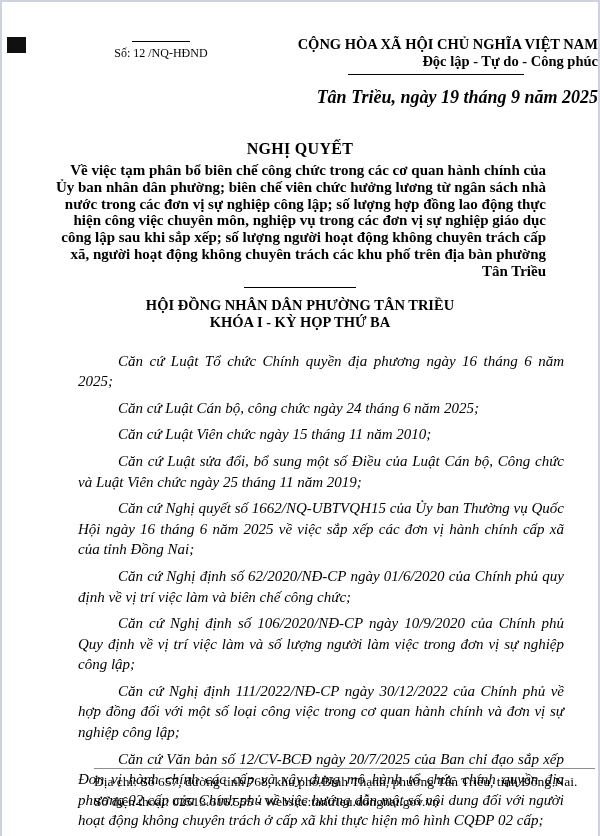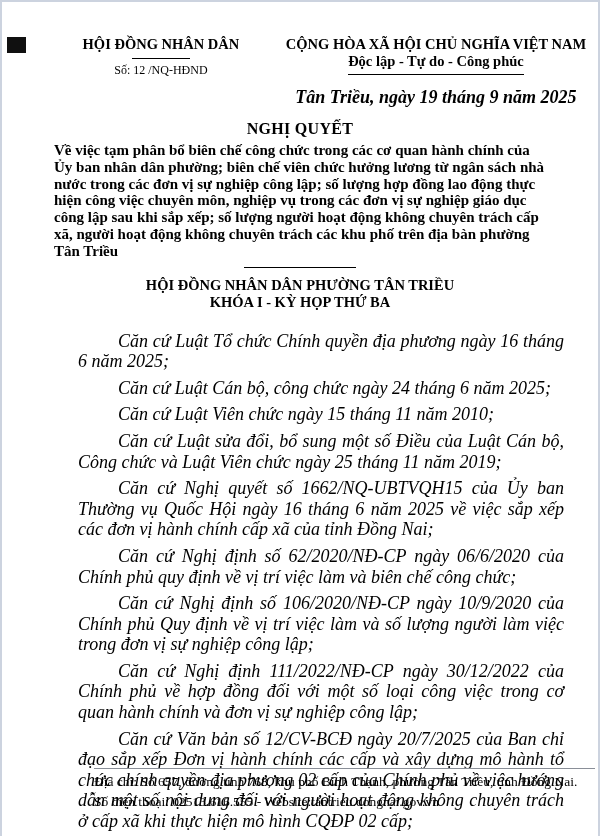--- a/index.html
+++ b/index.html
@@ -17,62 +17,61 @@
   }
 
   .corner-mark {
     position: absolute; left: 5px; top: 35px;
     width: 19px; height: 16px; background: #101010;
   }
 
   
   .header { display: flex; padding-top: 34px; }
   .header-left { width: 230px; margin-left: 46px; text-align: center; }
-  .header-right { width: 330px; margin-left: 0px; text-align: center; }
+  .header-right { width: 330px; margin-left: 0px; text-align: right; }
   .hdr-bold { font-weight: bold; font-size: 14.5px; line-height: 17px; }
   .rule-short { width: 58px; height: 0; border-bottom: 1.6px solid #000; margin: 5px auto 0 auto; }
   .rule-motto { width: 176px; height: 0; border-bottom: 1.6px solid #000; margin: 4px auto 0 auto; }
   .doc-number { font-size: 12px; margin-top: 4px; }
   .date-line { font-size: 18px; font-style: italic; font-weight: 600; margin-top: 12px; }
 
   
-  .title-block { text-align: center; margin-top: 12px; }
+  .title-block { text-align: center; margin-top: 32px; }
   .doc-type { font-weight: bold; font-size: 16px; letter-spacing: 0.3px; }
   .subject {
     font-weight: bold; font-size: 15px; line-height: 16.8px;
-    max-width: 492px; margin: 4px auto 0 auto; text-align: left;
+    max-width: 492px; margin: 4px auto 0 auto; text-align: right;
   }
   .rule-title { width: 112px; height: 0; border-bottom: 1.8px solid #000; margin: 7px auto 0 auto; }
 
   
   .council { text-align: center; margin-top: 9px; font-weight: bold; font-size: 14.5px; line-height: 17px; }
 
   
   .body-text { margin: 20px 34px 0 76px; }
   .body-text p {
-    font-style: italic; font-size: 18px; line-height: 20.6px;
+    font-style: italic; font-size: 15px; line-height: 20.6px;
     text-align: justify; text-indent: 40px; margin-bottom: 6px;
   }
 
   
   .footer { position: absolute; left: 92px; right: 3px; top: 766px; }
   .footer-rule { border-top: 1.4px solid #8a8f98; }
   .footer-line { font-size: 13.5px; line-height: 19px; margin-top: 3px; }
   .footer-line.second { margin-top: 1px; }
 </style>
 </head>
 <body>
 
 <div class="page">
 
   <div class="corner-mark"></div>
 
   <div class="header">
     <div class="header-left">
-      <div class="hdr-bold">HỘI ĐỒNG NHÂN DÂN</div>
       <div class="rule-short"></div>
       <div class="doc-number">Số: 12 /NQ-HĐND</div>
     </div>
     <div class="header-right">
       <div class="hdr-bold">CỘNG HÒA XÃ HỘI CHỦ NGHĨA VIỆT NAM</div>
       <div class="hdr-bold">Độc lập - Tự do - Công phúc</div>
       <div class="rule-motto"></div>
       <div class="date-line">Tân Triều, ngày 19 tháng 9 năm 2025</div>
     </div>
   </div>
@@ -87,21 +86,21 @@
     <div>HỘI ĐỒNG NHÂN DÂN PHƯỜNG TÂN TRIỀU</div>
     <div>KHÓA I - KỲ HỌP THỨ BA</div>
   </div>
 
   <div class="body-text">
     <p>Căn cứ Luật Tổ chức Chính quyền địa phương ngày 16 tháng 6 năm 2025;</p>
     <p>Căn cứ Luật Cán bộ, công chức ngày 24 tháng 6 năm 2025;</p>
     <p>Căn cứ Luật Viên chức ngày 15 tháng 11 năm 2010;</p>
     <p>Căn cứ Luật sửa đổi, bổ sung một số Điều của Luật Cán bộ, Công chức và Luật Viên chức ngày 25 tháng 11 năm 2019;</p>
     <p>Căn cứ Nghị quyết số 1662/NQ-UBTVQH15 của Ủy ban Thường vụ Quốc Hội ngày 16 tháng 6 năm 2025 về việc sắp xếp các đơn vị hành chính cấp xã của tỉnh Đồng Nai;</p>
-    <p>Căn cứ Nghị định số 62/2020/NĐ-CP ngày 06/6/2020 của Chính phủ quy định về vị trí việc làm và biên chế công chức;</p>
+    <p>Căn cứ Nghị định số 62/2020/NĐ-CP ngày 01/6/2020 của Chính phủ quy định về vị trí việc làm và biên chế công chức;</p>
     <p>Căn cứ Nghị định số 106/2020/NĐ-CP ngày 10/9/2020 của Chính phủ Quy định về vị trí việc làm và số lượng người làm việc trong đơn vị sự nghiệp công lập;</p>
     <p>Căn cứ Nghị định 111/2022/NĐ-CP ngày 30/12/2022 của Chính phủ về hợp đồng đối với một số loại công việc trong cơ quan hành chính và đơn vị sự nghiệp công lập;</p>
     <p>Căn cứ Văn bản số 12/CV-BCĐ ngày 20/7/2025 của Ban chỉ đạo sắp xếp Đơn vị hành chính các cấp và xây dựng mô hành tổ chức chính quyền địa phương 02 cấp của Chính phủ về việc hướng dẫn một số nội dung đối với người hoạt động không chuyên trách ở cấp xã khi thực hiện mô hình CQĐP 02 cấp;</p>
     <p>Căn cứ Quyết định số 694/QĐ-UBND ngày 06 tháng 8 năm 2025 của Ủy ban nhân dân tỉnh Đồng Nai về việc tạm giao biên chế công chức trong các cơ quan hành chính của Ủy ban nhân dân tỉnh, Ủy ban nhân cấp xã; biên chế viên</p>
   </div>
 
   <div class="footer">
     <div class="footer-rule"></div>
     <div class="footer-line">Địa chỉ: Số 657, đường tỉnh 768, khu phố Bình Thạnh, phường Tân Triều, tỉnh Đồng Nai.</div>
     <div class="footer-line second">Số điện thoại: 02513.616.555  -  Website:tantrieu.dongnai.gov.vn</div>

